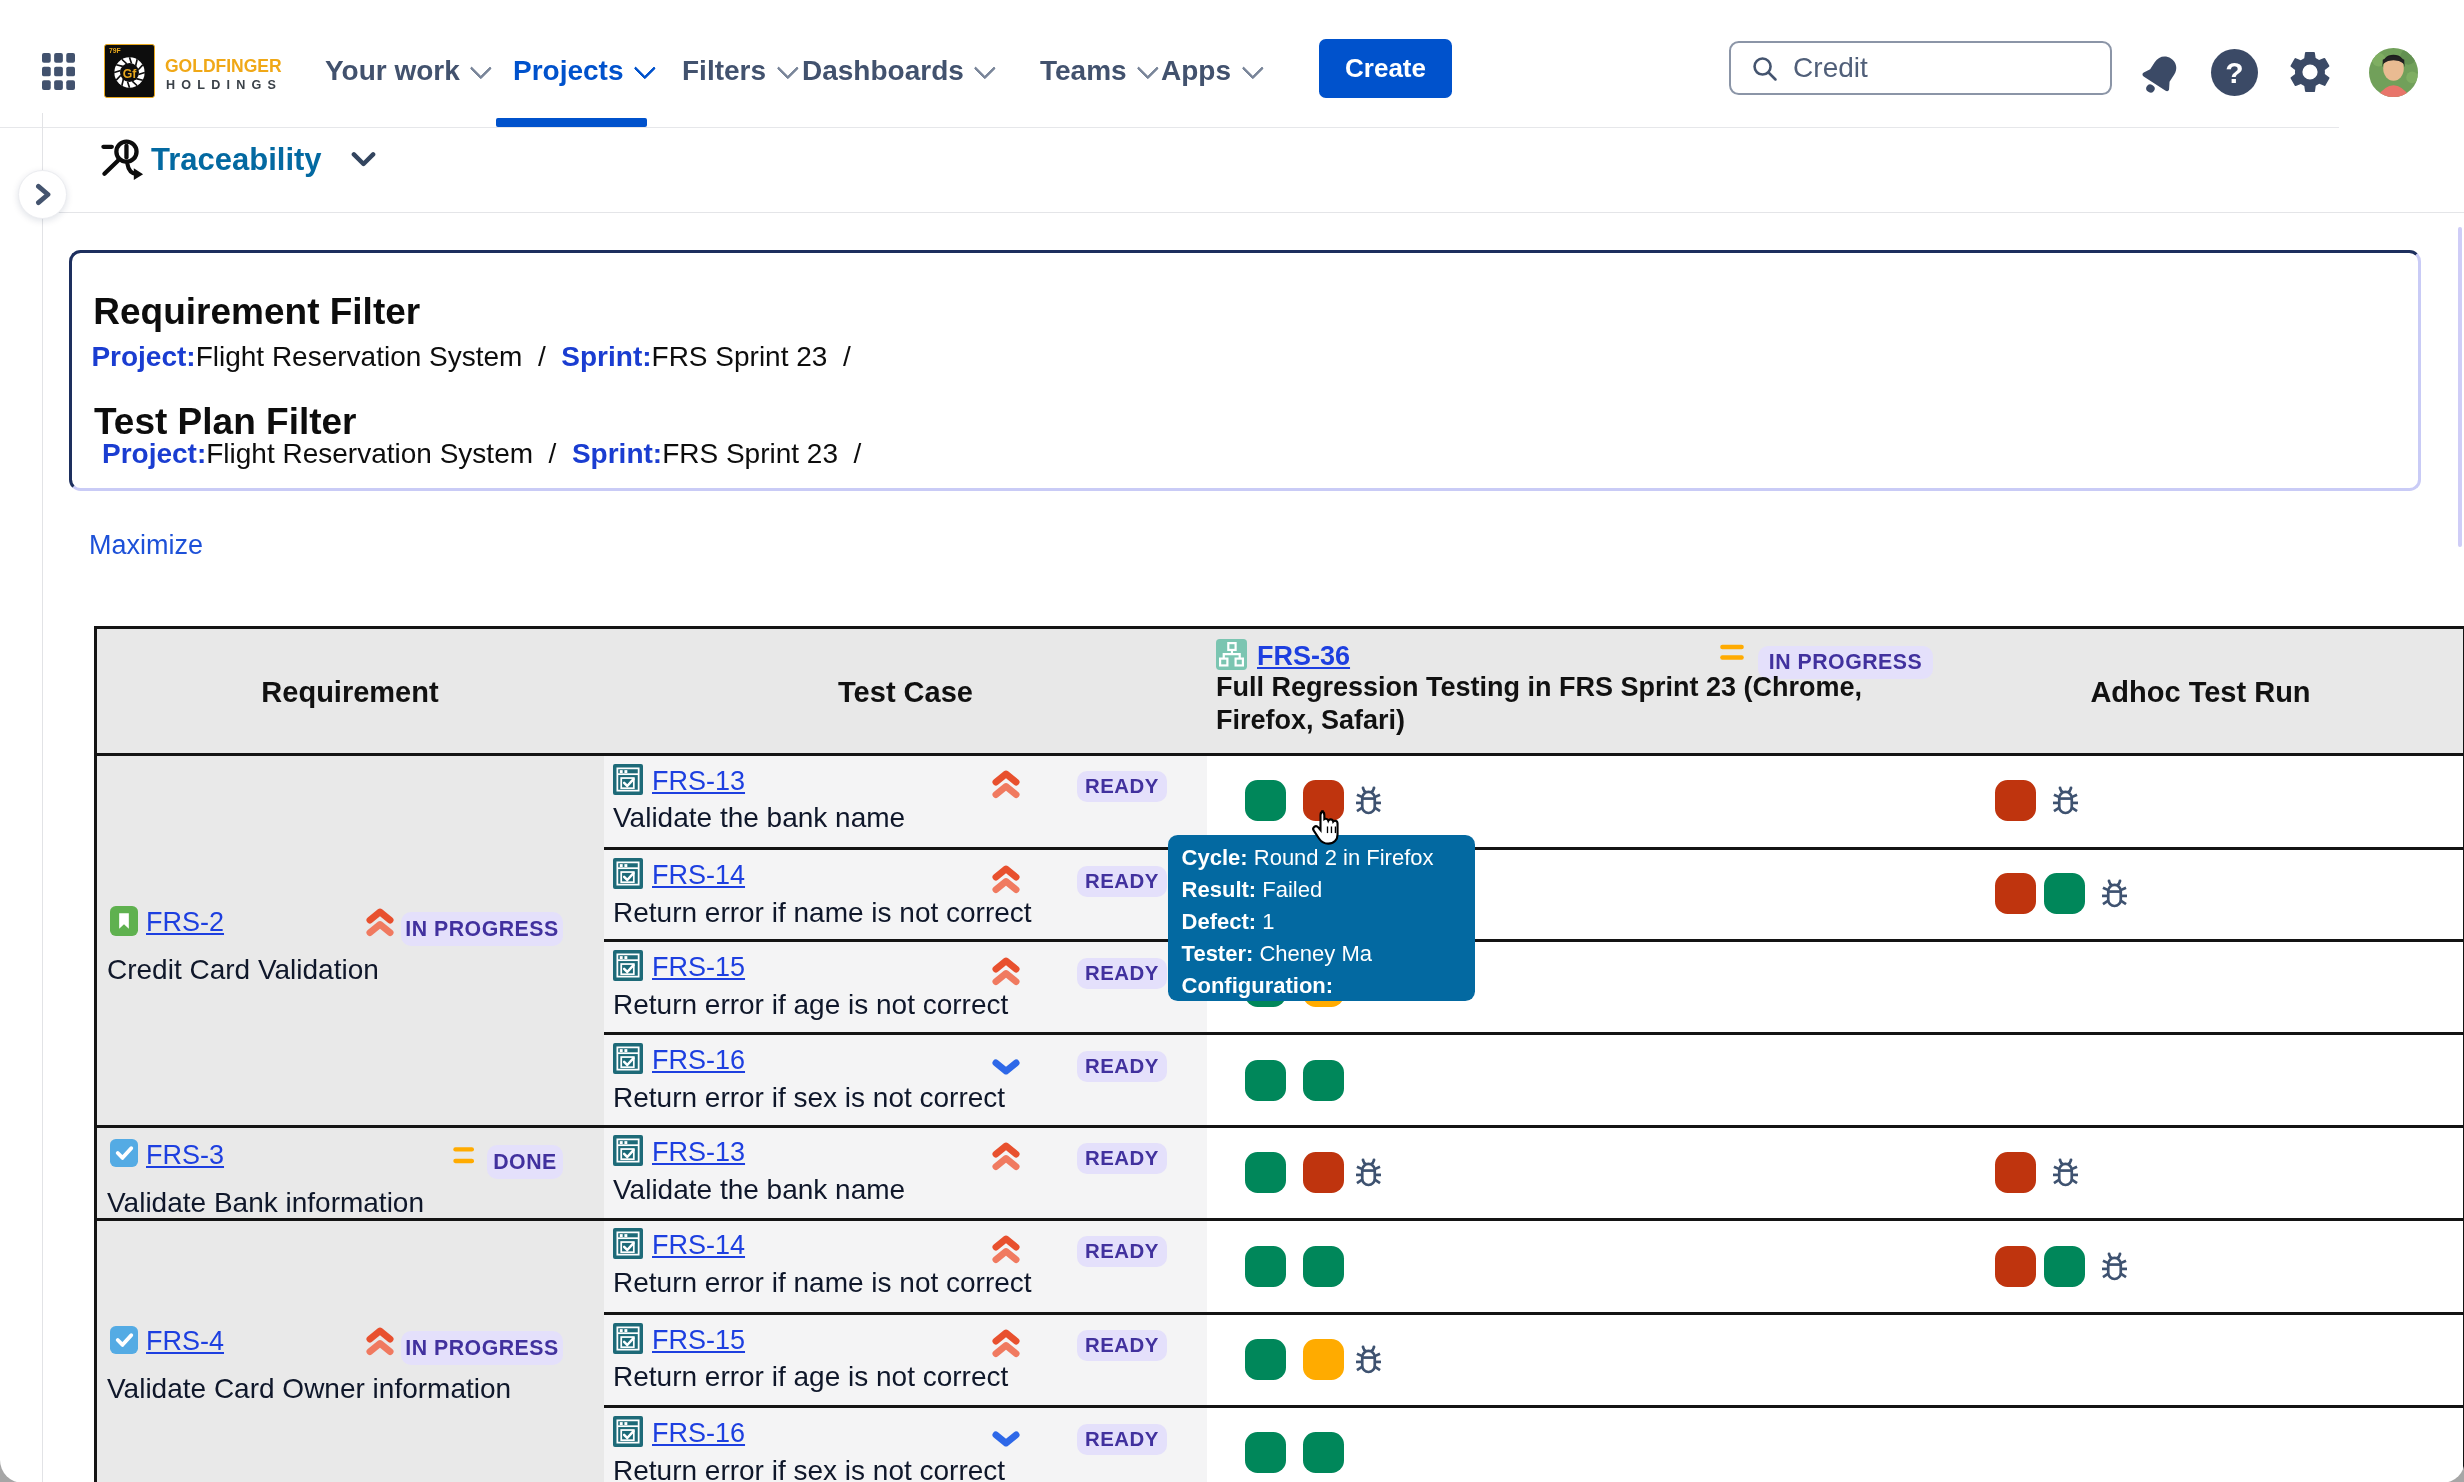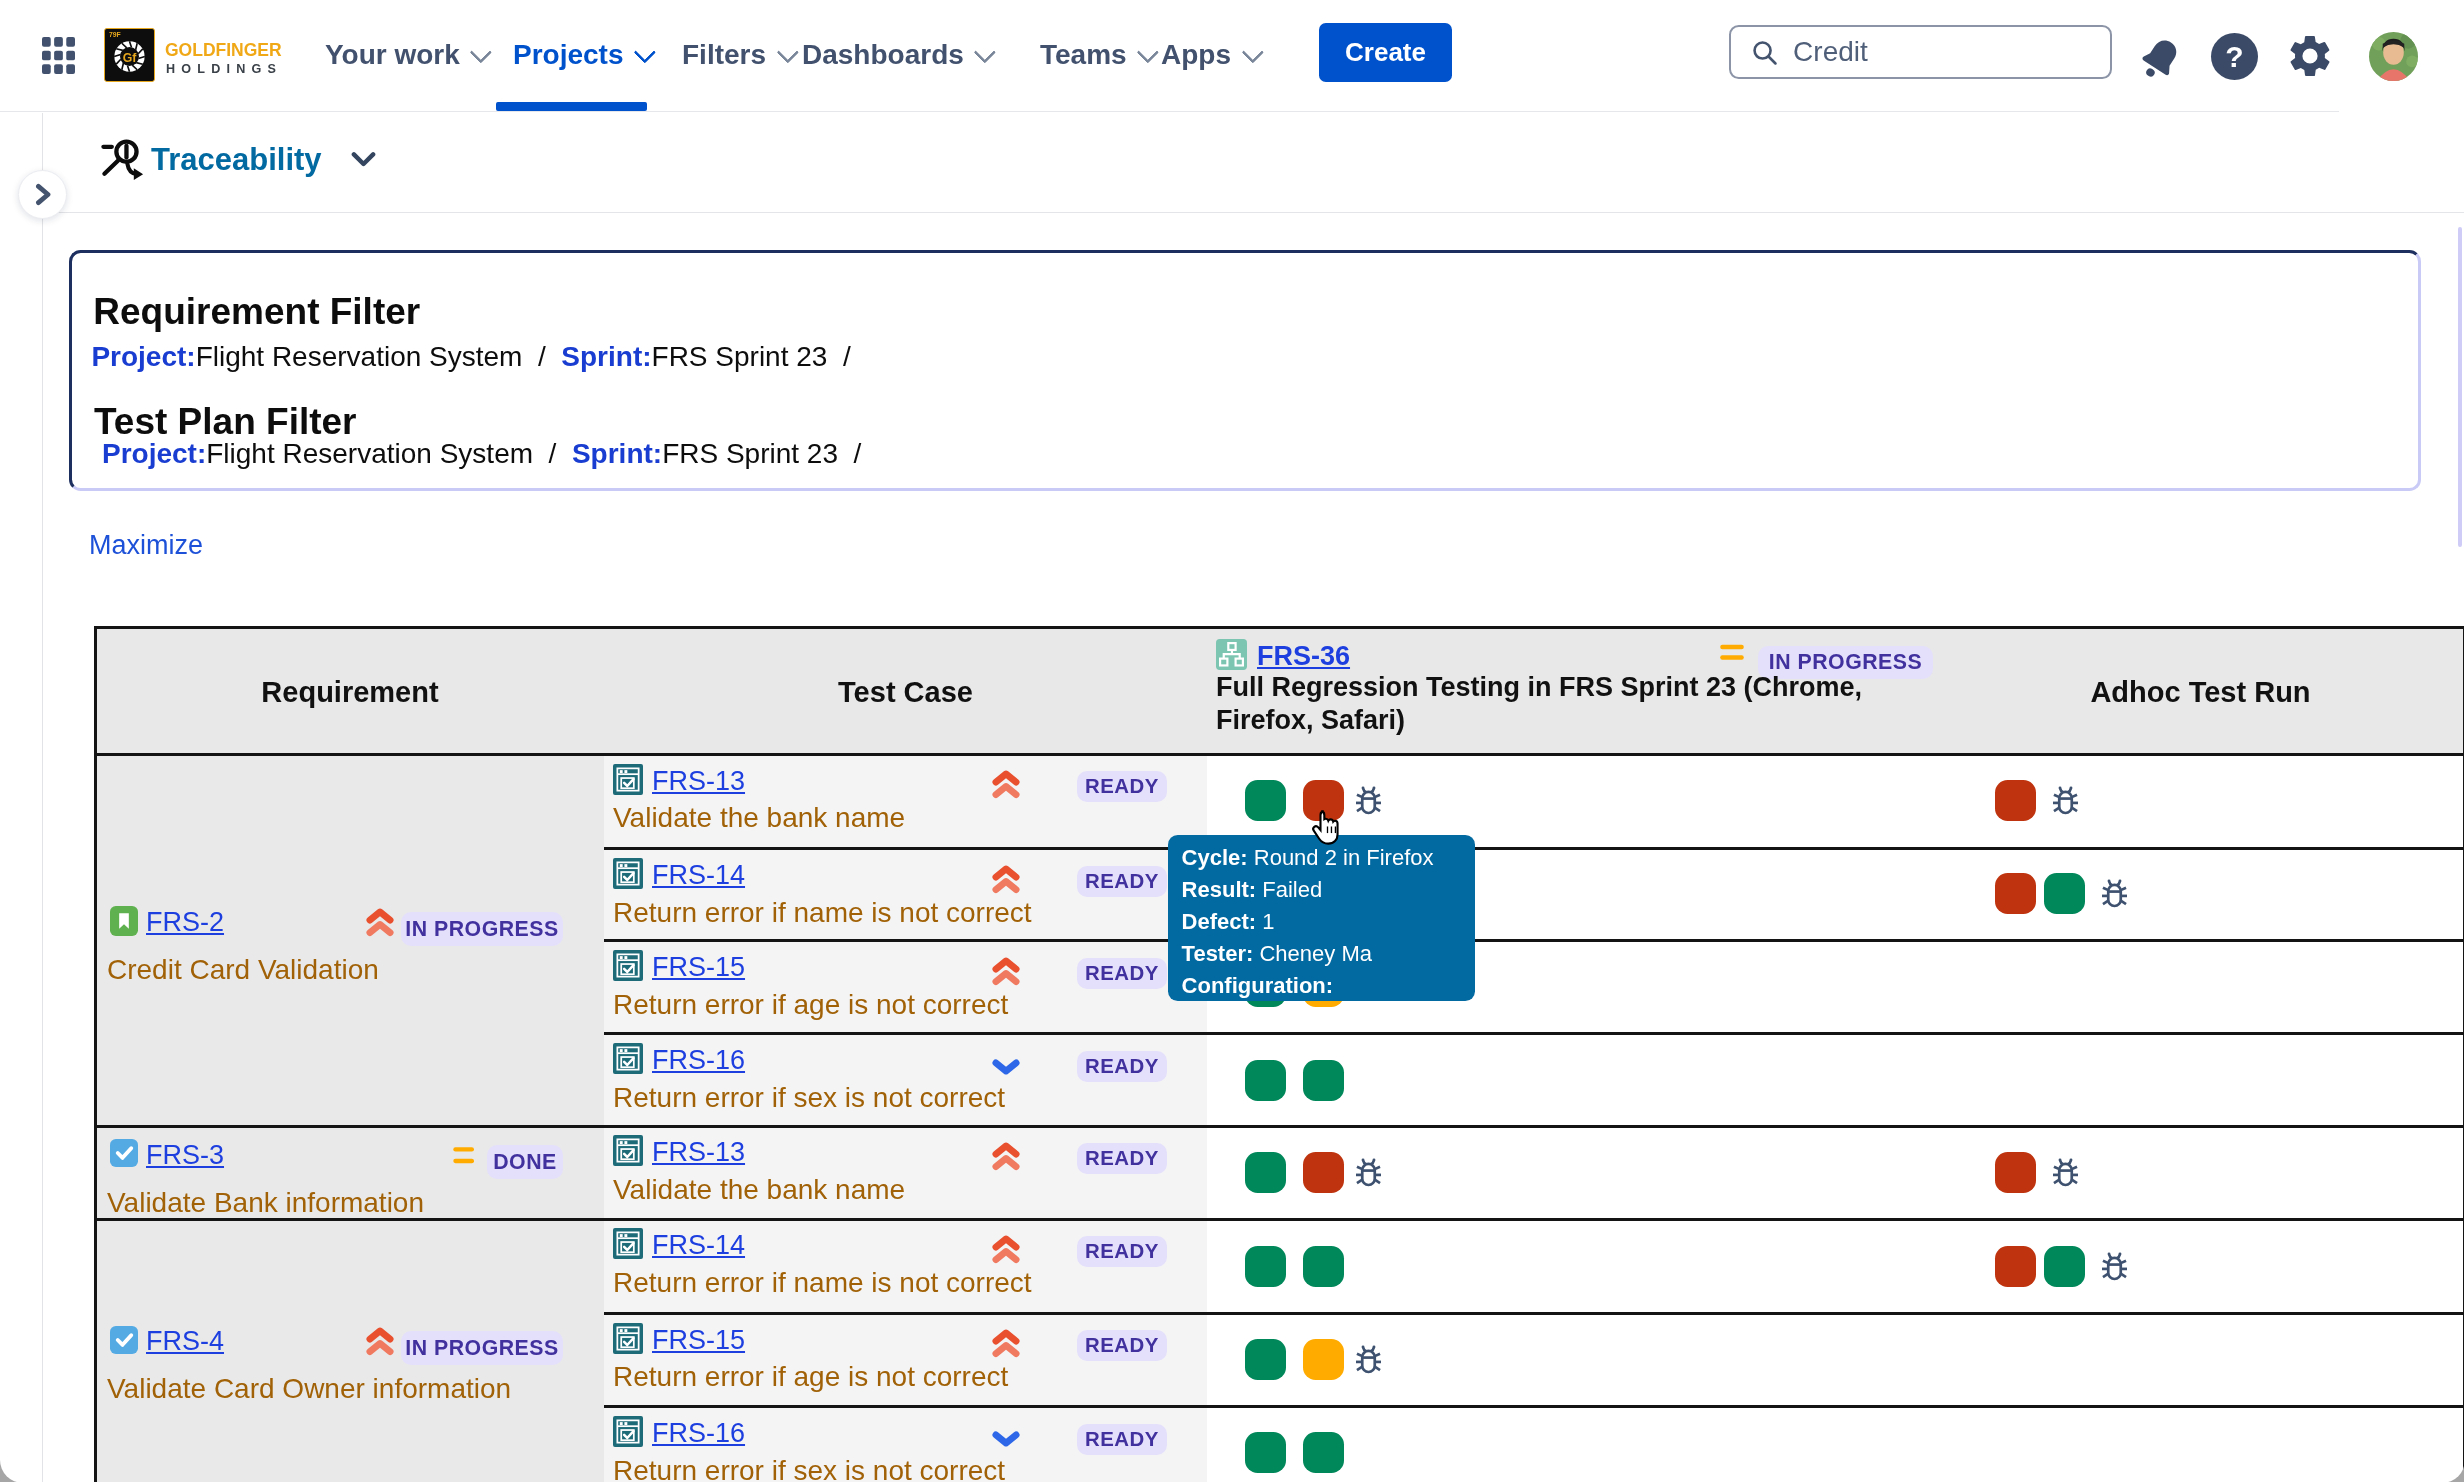--- a/index.html
+++ b/index.html
@@ -1,39 +1,39 @@
 <!DOCTYPE html>
 <html><head><meta charset="utf-8">
 <style>
 html,body{margin:0;padding:0;}
 body{width:2465px;height:1483px;background:#a6a6a6;font-family:"Liberation Sans",sans-serif;position:relative;overflow:hidden;-webkit-font-smoothing:antialiased;}
 #page{position:absolute;left:0;top:0;width:2465px;height:1483px;background:#fff;border-radius:0 0 23px 23px;overflow:hidden;}
 .abs{position:absolute;}
 .link{color:#1d3fe0;text-decoration:underline;}
-#nav{position:absolute;left:0;top:0;width:2339px;height:111px;background:#fff;border-bottom:1.9px solid #e6e7ea;}
+#nav{position:absolute;left:0;top:16px;width:2339px;height:111px;background:#fff;border-bottom:1.9px solid #e6e7ea;}
 .navitem{position:absolute;top:0;height:109px;display:flex;align-items:center;color:#42526e;font-size:28px;font-weight:bold;white-space:nowrap;}
 .chev{display:inline-block;width:12.6px;height:12.6px;border-right:3.9px solid #7a869a;border-bottom:3.9px solid #7a869a;transform:rotate(45deg) translate(-1.9px,-1.9px);margin-left:13.6px;border-radius:1.9px;}
 #createbtn{position:absolute;left:1319px;top:23px;width:133px;height:59px;background:#0052cc;border-radius:6.8px;color:#fff;font-size:26px;font-weight:bold;display:flex;align-items:center;justify-content:center;}
 #search{position:absolute;left:1729px;top:25px;width:379px;height:50px;border:2.9px solid #8b95a7;border-radius:9.7px;display:flex;align-items:center;color:#505f79;font-size:28px;}
 #vline{position:absolute;left:42px;top:113px;width:1px;height:1370px;background:#e2e3e6;}
 #hline1{position:absolute;left:43px;top:212px;width:2422px;height:1px;background:#e4e5e8;}
 #circbtn{position:absolute;left:18.4px;top:170px;width:47px;height:47px;background:#fff;border:1px solid #ebecf0;border-radius:50%;box-shadow:0 1.9px 7.8px rgba(9,30,66,0.13);}
 #fcard{position:absolute;left:69px;top:250px;width:2346px;height:235px;background:#fff;border-radius:11.6px;border-top:3.9px solid #1d2f5e;border-left:3.9px solid #1d2f5e;border-right:3.9px solid #c9cbf6;border-bottom:3.9px solid #c9cbf6;}
 .fh{position:absolute;font-size:37px;color:#0d0d0d;font-weight:bold;}
 .fline{position:absolute;font-size:28px;color:#0d0d0d;white-space:nowrap;}
 .fblue{color:#1a3dd1;font-weight:bold;}
 #maximize{position:absolute;left:89px;top:530px;font-size:27px;color:#1d51d8;}
 .badge{position:absolute;background:#e4e0fb;color:#41319e;font-weight:bold;border-radius:10px;letter-spacing:0.5px;text-align:center;}
 .dot{position:absolute;width:41px;height:41px;border-radius:12.6px;}
 .green{background:#00875a;}
 .red{background:#bf340e;}
 .orange{background:#ffab00;}
 .hdr{position:absolute;font-weight:bold;font-size:29px;color:#111;}
 .bl{position:absolute;background:#141414;}
-.desc{position:absolute;font-size:28px;color:#a16207;white-space:nowrap;}
+.desc{position:absolute;font-size:28px;color:#0f172a;white-space:nowrap;}
 .lnk{position:absolute;font-size:27px;white-space:nowrap;}
 #tooltip{position:absolute;left:1168px;top:835px;width:307px;height:166px;background:#0369a1;border-radius:9.7px;color:#fff;font-size:22px;line-height:32px;padding:6.8px 0 0 13.6px;box-sizing:border-box;z-index:50;}
 </style></head>
 <body>
 <div id="page">
 <div id="nav">
   <svg class="abs" style="left:42px;top:37px" width="33" height="37" viewBox="0 0 34 38">
     <g fill="#42526e">
       <rect x="0" y="0" width="9" height="10" rx="2"></rect>
           <rect x="12.5" y="0" width="9" height="10" rx="2"></rect>

